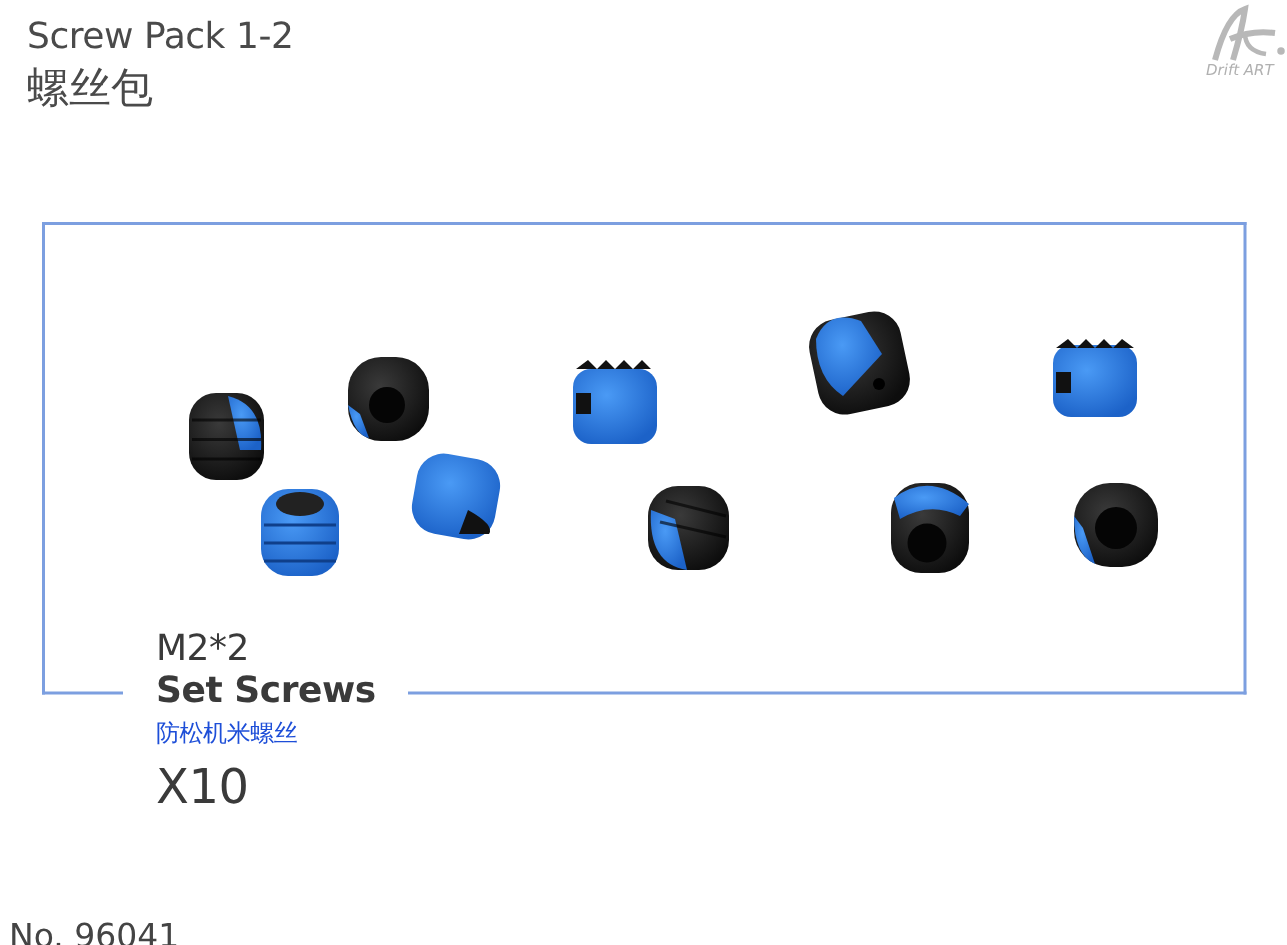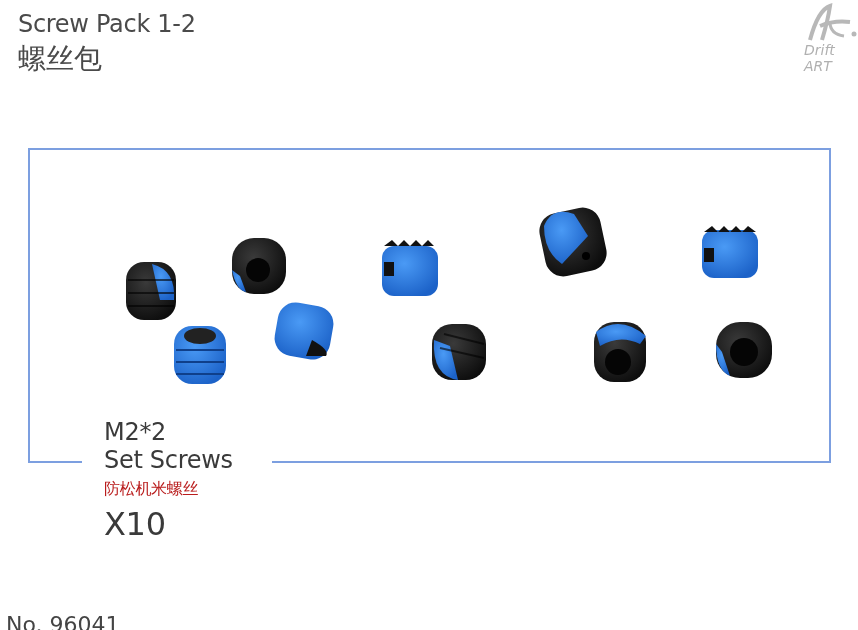--- a/index.html
+++ b/index.html
@@ -1,30 +1,30 @@
 <!DOCTYPE html>
 <html><head>
 <meta charset="utf-8">
 <style>
   html, body { margin:0; padding:0; }
   body { width:858px; height:630px; background:#ffffff; position:relative; overflow:hidden;
          font-family:"DejaVu Sans", "Liberation Sans", sans-serif; color:#444; }
   .title-en { position:absolute; left:18px; top:10px; font-size:24px; color:#4a4a4a; letter-spacing:-0.3px; }
   .title-cn { position:absolute; left:18px; top:40px; font-size:28px; color:#4a4a4a; }
   .logo { position:absolute; left:800px; top:0px; width:60px; height:60px; }
-  .logo-text { position:absolute; left:804px; top:42px; font-size:14px; font-style:italic; color:#b0b0b0; }
+  .logo-text { position:absolute; left:804px; top:42px; font-size:10px; font-style:italic; color:#b0b0b0; }
   .box-top { position:absolute; left:28px; top:148px; width:803px; height:2px; background:#7c9fe0; }
   .box-left { position:absolute; left:28px; top:148px; width:2px; height:315px; background:#7c9fe0; }
   .box-right { position:absolute; left:829px; top:148px; width:2px; height:315px; background:#7c9fe0; }
   .box-bottom-l { position:absolute; left:28px; top:461px; width:54px; height:2px; background:#7c9fe0; }
   .box-bottom-r { position:absolute; left:272px; top:461px; width:559px; height:2px; background:#7c9fe0; }
   .spec { position:absolute; left:104px; font-size:24px; color:#3a3a3a; letter-spacing:-0.3px; }
   .spec.size { top:418px; }
-  .spec.name { top:446px; }
-  .spec.cn { top:479px; font-size:16px; color:#b91c1c; }
+  .spec.name { top:446px;font-weight:bold; }
+  .spec.cn { top:479px; font-size:16px; color:#1d4ed8; }
   .spec.qty { top:505px; font-size:32px; }
   .partno { position:absolute; left:6px; top:612px; font-size:22px; color:#444; }
 </style>
 </head>
 <body>
 
 <div class="title-en">Screw Pack 1-2</div>
 <div class="title-cn">螺丝包</div>
 
 <svg class="logo" viewBox="0 0 60 60">

